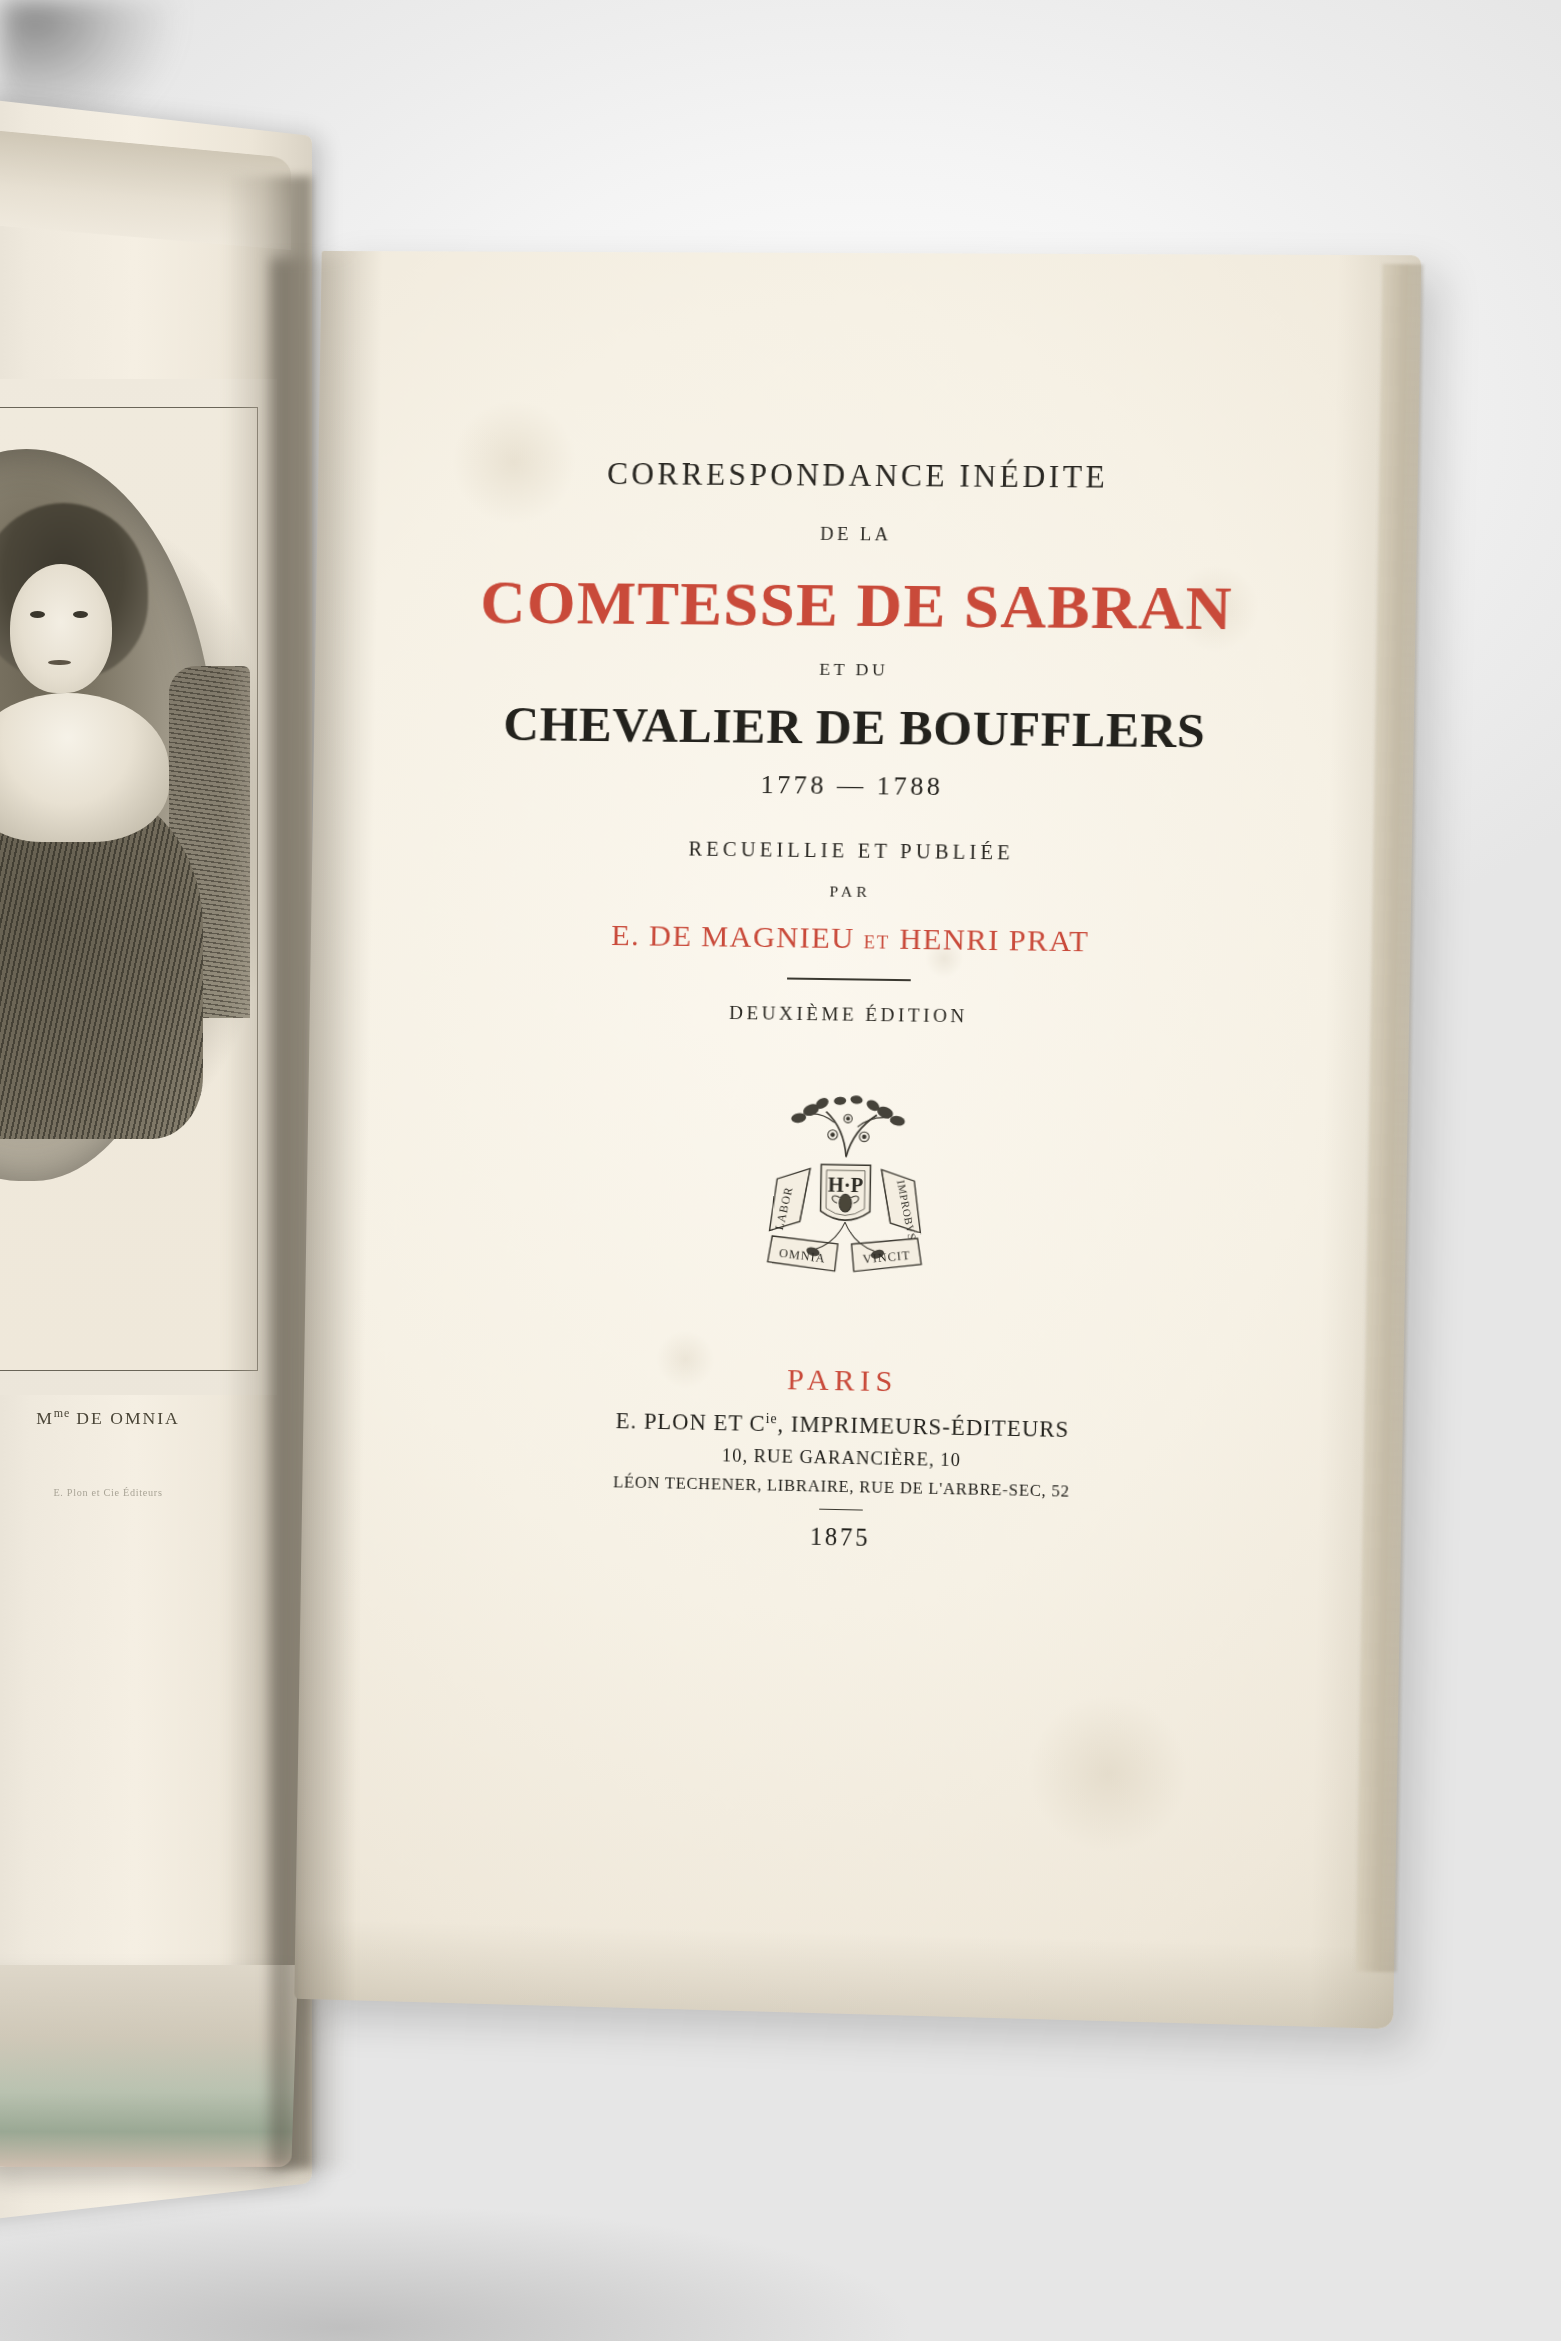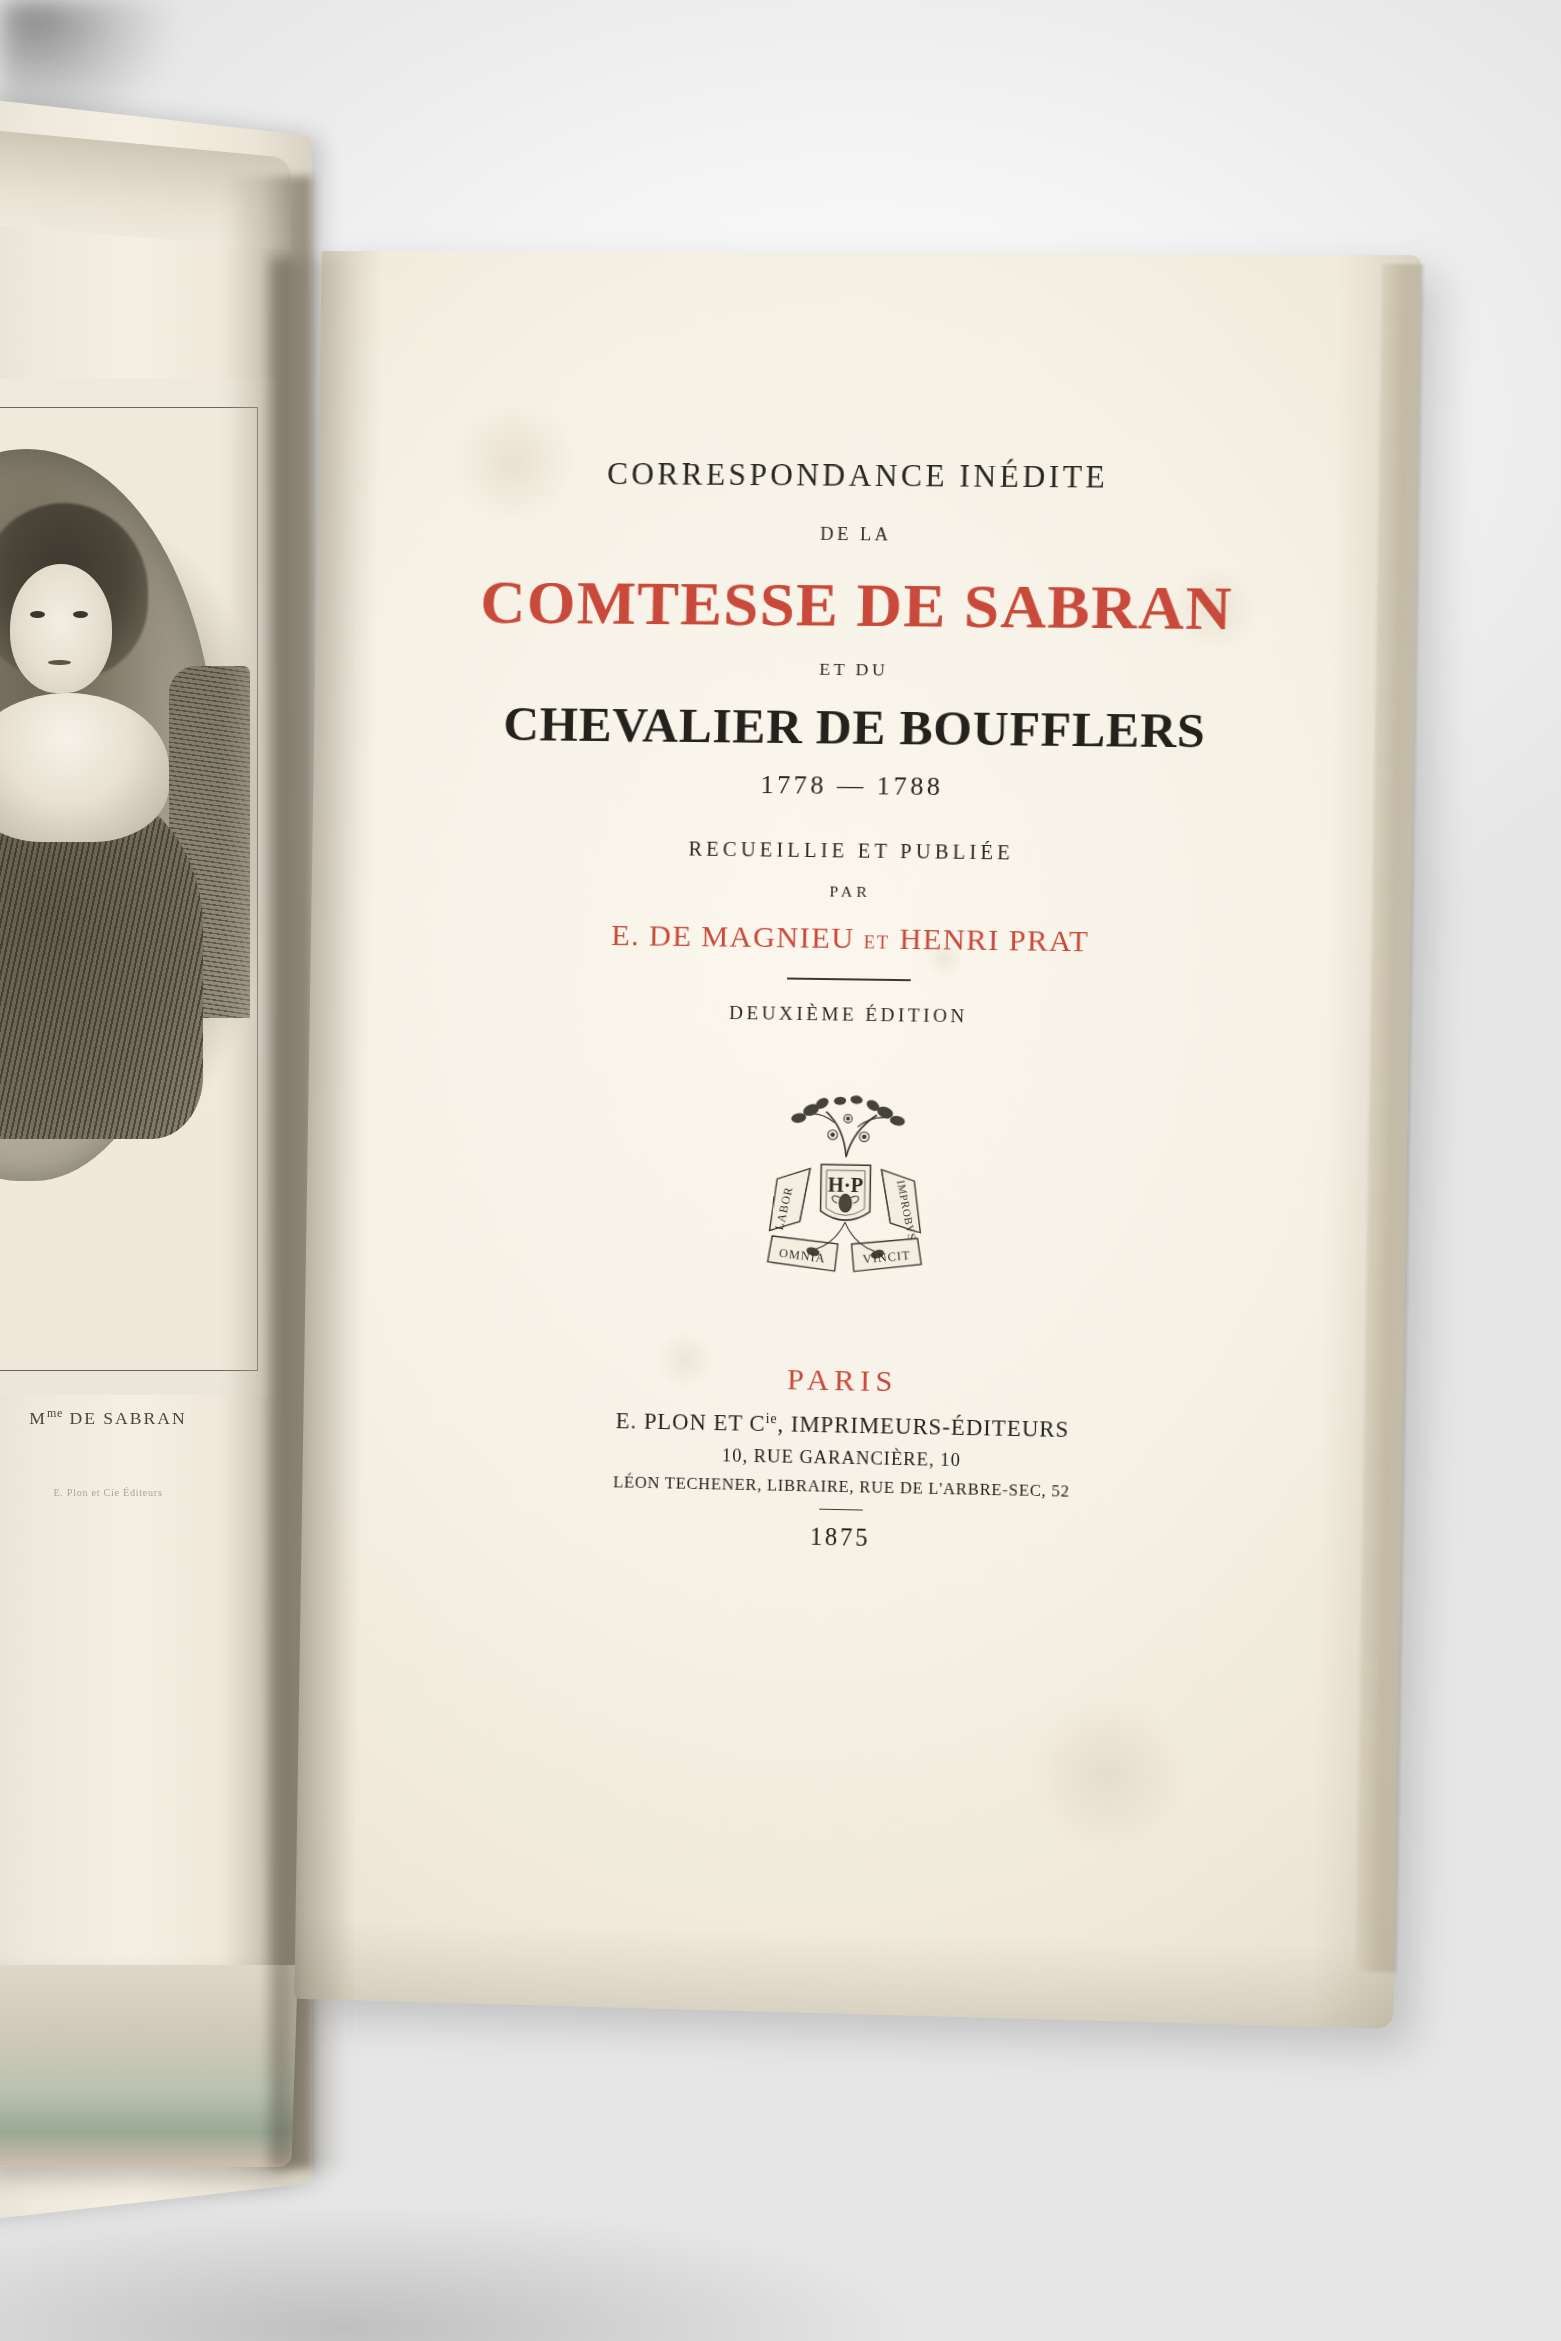--- a/index.html
+++ b/index.html
@@ -420,21 +420,21 @@
     <div class="eng-collar"></div>
     <div class="eng-hair"></div>
     <div class="eng-face"></div>
     <div class="eng-eye-l"></div>
     <div class="eng-eye-r"></div>
     <div class="eng-mouth"></div>
   </div>
 </div>
 
 <div class="plate-caption">
-  <span>M</span><span class="sup">me</span><span> DE SABRAN</span>
+  <span>M</span><span class="sup">me</span><span> DE OMNIA</span>
 </div>
 <div class="plate-imprint">E. Plon et Cie Éditeurs</div>
 
 <div class="left-leaf-edge"></div>
 <div class="book-bottom-block"></div>
 
 <div class="right-leaf">
   <div class="paper-stains"></div>
   <div class="edge-shade-left"></div>
   <div class="edge-shade-right"></div>

